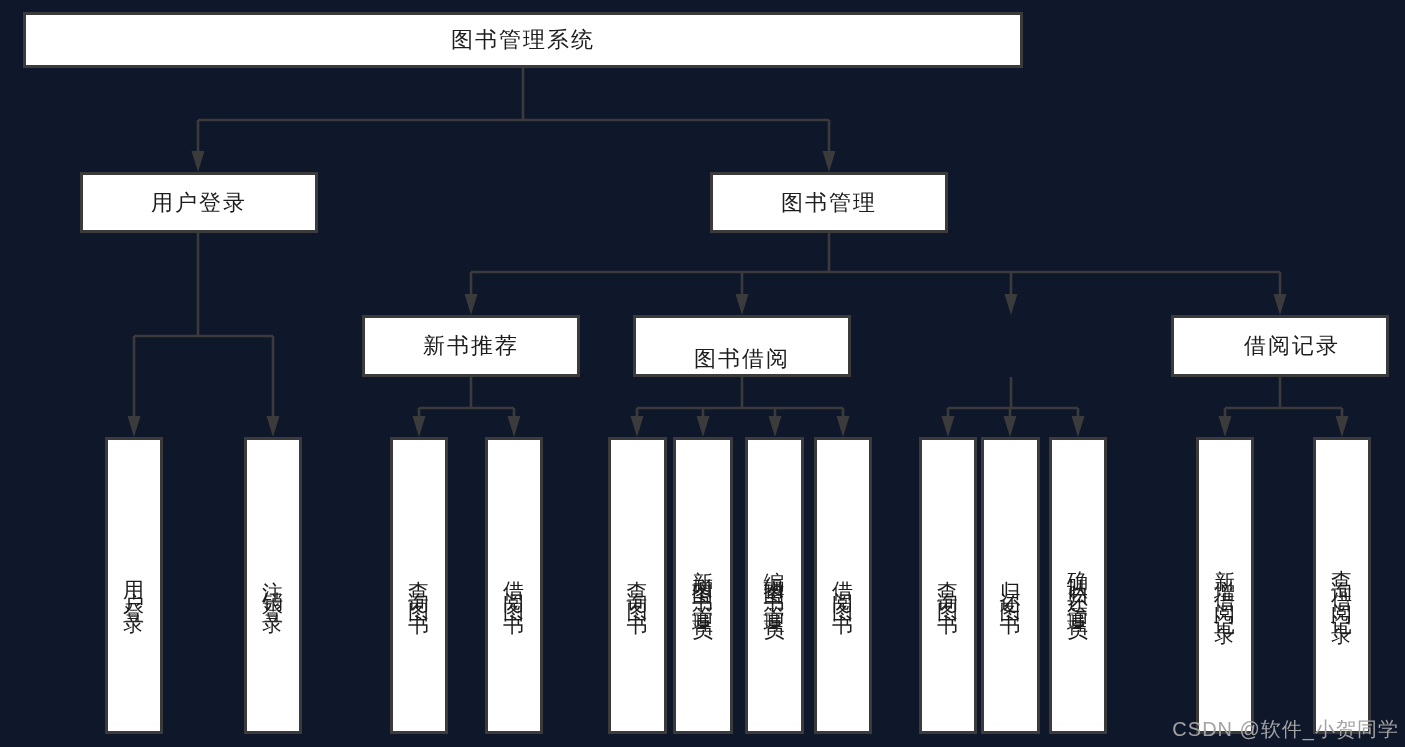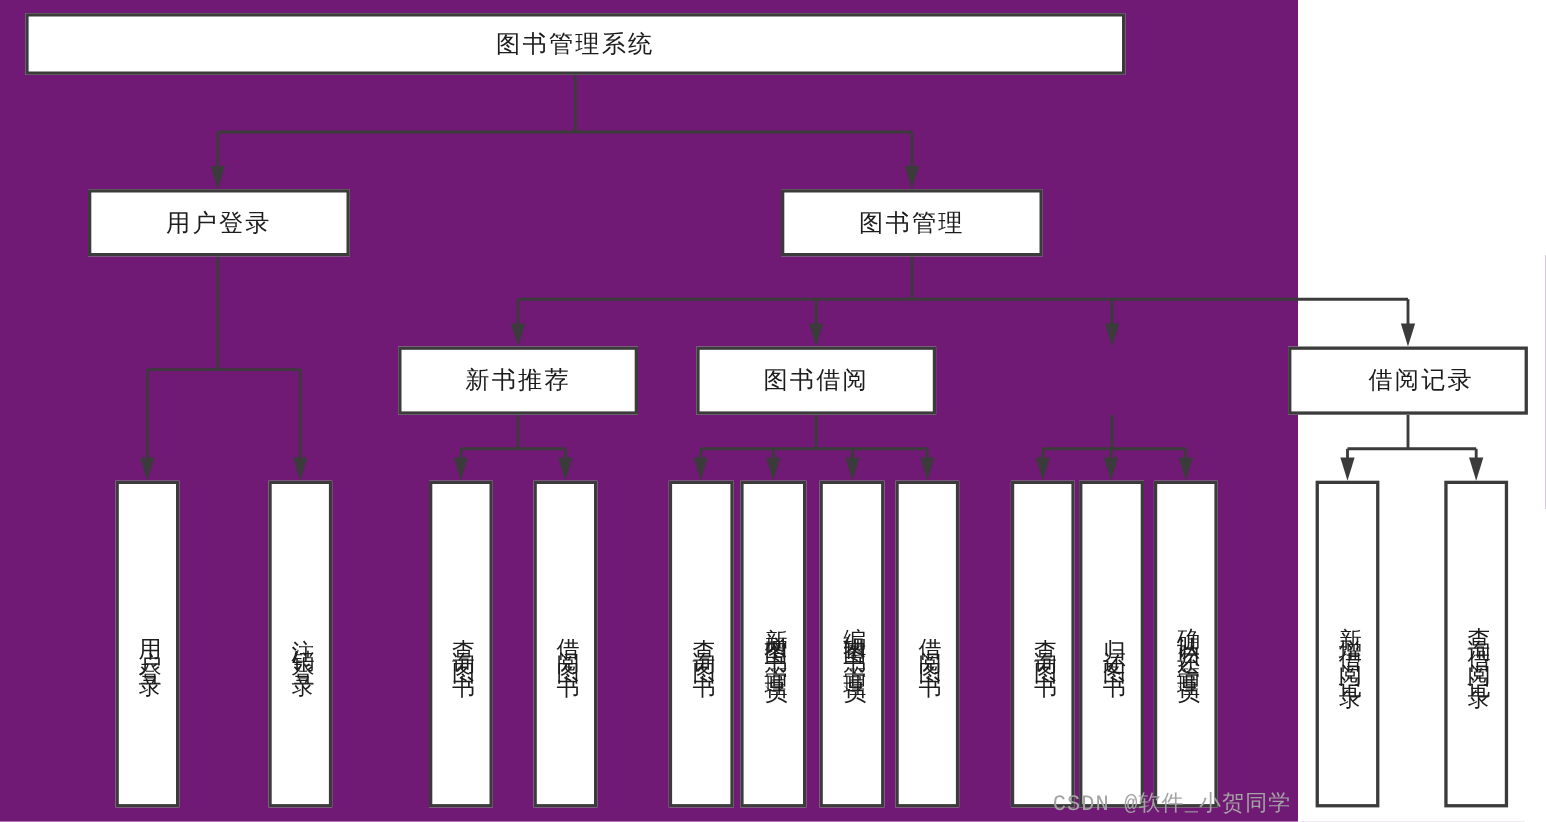--- a/index.html
+++ b/index.html
@@ -4,23 +4,22 @@
 <style>
   html, body {
     margin: 0; padding: 0;
     width: 1405px; height: 747px;
     background: #ffffff;
     overflow: hidden;
     font-family: "Liberation Sans", sans-serif;
   }
   .canvas {
     position: relative;
-    width: 1180px; height: 747px;
-    background: #701a75;
-    font-family: Liberation Mono, monospace;
+    width: 1405px; height: 747px;
+    background: #0f172a;
   }
   svg.connectors {
     position: absolute; left: 0; top: 0;
     width: 1405px; height: 747px;
   }
   svg.connectors line { stroke: #3b3b3b; stroke-width: 2.6; }
   svg.connectors polygon { fill: #3b3b3b; }
 
   .box {
     position: absolute;
@@ -33,21 +32,21 @@
     color: #1c1c1c;
     font-size: 22px;
     letter-spacing: 2px;
     white-space: nowrap;
   }
   .box.root { left: 23px;  top: 12px;  width: 1000px; height: 56px; }
   .box.l2a  { left: 80px;  top: 172px; width: 238px;  height: 61px; }
   .box.l2b  { left: 710px; top: 172px; width: 238px;  height: 61px; }
   .box.l3   { top: 315px;  width: 218px; height: 62px; }
   .box.l3a  { left: 362px; }
-  .box.l3b  { left: 633px; }
+  .box.l3b  { left: 633px; align-items: flex-end; }
   .box.l3c  { left: 902px; }
   .box.l3d  { left: 1171px; padding-left: 24px; }
 
   .leaf {
     position: absolute;
     box-sizing: border-box;
     top: 437px; height: 297px; width: 58px;
     background: #ffffff;
     border: 3px solid #3b3b3b;
     display: flex;

